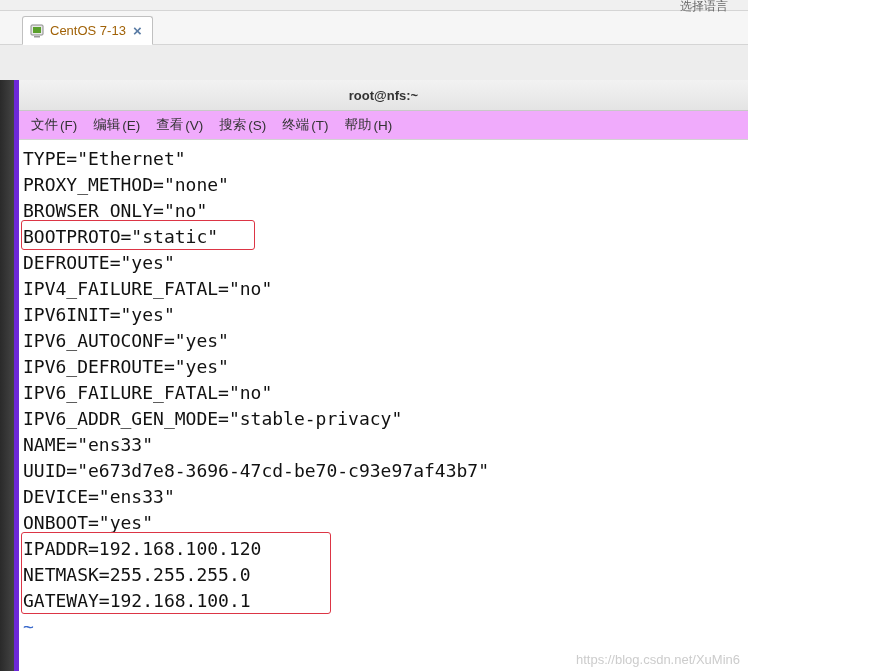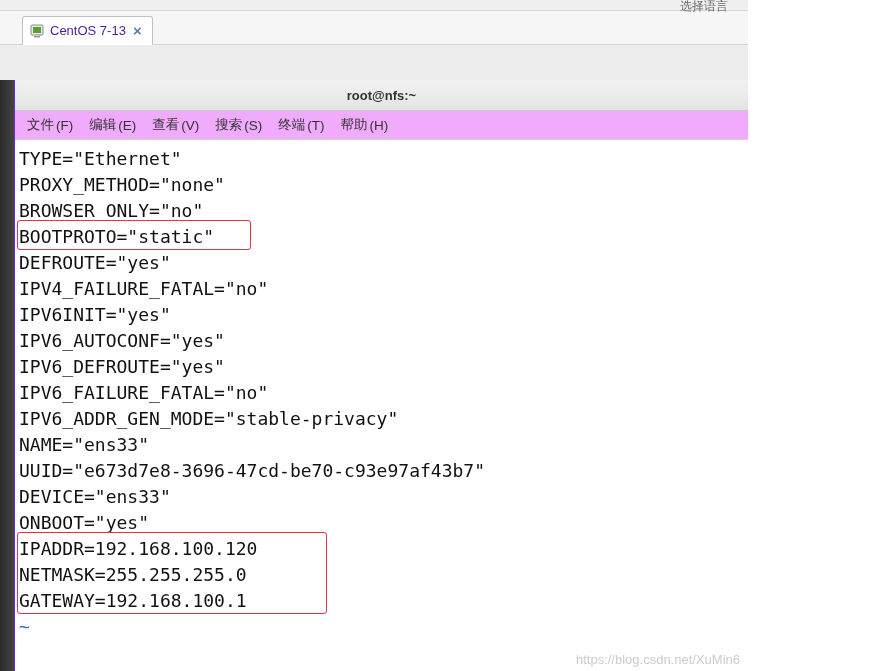--- a/index.html
+++ b/index.html
@@ -2,25 +2,25 @@
 <html><head>
 <meta charset="utf-8">
 <style>
 body{margin:0;font-family:"Microsoft YaHei",Arial,sans-serif;font-size:13px;background:#fff}
 .outer{width:748px;height:671px;position:relative;overflow:hidden}
 .top-strip{height:10px;background:#f0f0f0;border-bottom:1px solid #d5d5d5}
 .top-label{position:absolute;top:-2px;right:20px;font-size:12px;color:#666}
 .tab-bar{height:33px;background:#f6f6f6;border-bottom:1px solid #d5d5d5;display:flex;align-items:flex-end;padding-left:22px}
 .tab{display:flex;align-items:center;height:27px;border:1px solid #c0c0c0;border-bottom:1px solid #fff;background:#fff;border-radius:3px 3px 0 0;padding:0 8px 0 6px;gap:5px;position:relative;bottom:-1px}
 .tab-icon{width:16px;height:16px}
-.tab-title{color:#4c1d95;font-size:13px}
+.tab-title{color:#a16207;font-size:13px}
 .tab-close{color:#5a7ca5;font-size:15px;font-weight:bold;cursor:pointer;padding:0 2px}
 .vm-area{position:absolute;top:45px;left:0;right:0;bottom:0;background:#ededed}
 .left-edge{position:absolute;left:0;top:35px;bottom:0;width:14px;background:linear-gradient(to right,#2a2a2a 0,#444 100%)}
-.term-win{position:absolute;left:14px;top:35px;right:0;bottom:0;background:#fff;border-left:1px solid #6d28d9}
+.term-win{position:absolute;left:14px;top:35px;right:0;bottom:0;background:#fff;border-left:5px solid #6d28d9}
 .titlebar{height:30px;background:linear-gradient(#f2f2f2,#e4e4e4);border-bottom:1px solid #c8c8c8;display:flex;align-items:center;justify-content:center;font-weight:bold;color:#333}
 .menubar{height:28px;background:#f0abfc;border-bottom:1px solid #d2d2d2;display:flex;align-items:center;padding-left:6px;gap:4px;font-size:13.5px;color:#333}
 .menu-item{display:flex;align-items:center;gap:2px;padding:3px 6px;cursor:pointer}
 .accel{color:#333}
 .content{position:relative;padding:6px 4px;font-family:"DejaVu Sans Mono",Consolas,monospace;font-size:18px;line-height:26px;color:#111;white-space:pre}
 .box1{position:absolute;border:1.5px solid #dc3545;border-radius:3px;pointer-events:none}
 .watermark{position:absolute;right:8px;bottom:4px;color:#ccc;font-size:13px;font-family:Liberation Sans, sans-serif}
 .tilde{color:#3a6acb}
 </style>
 </head>

